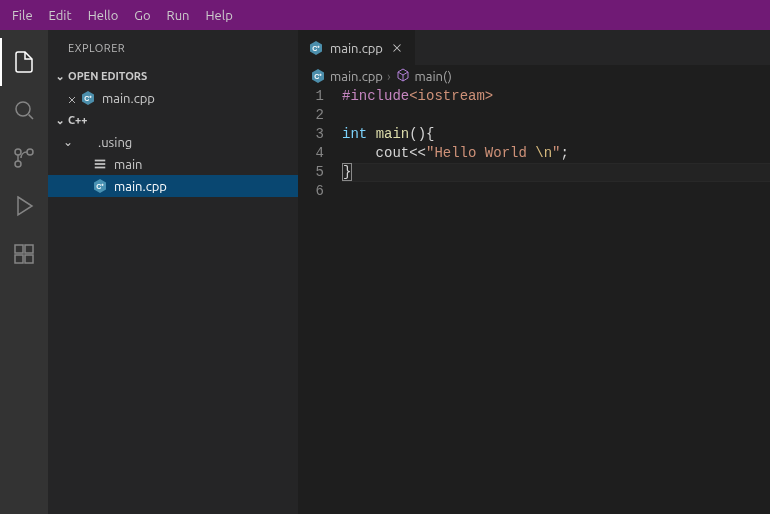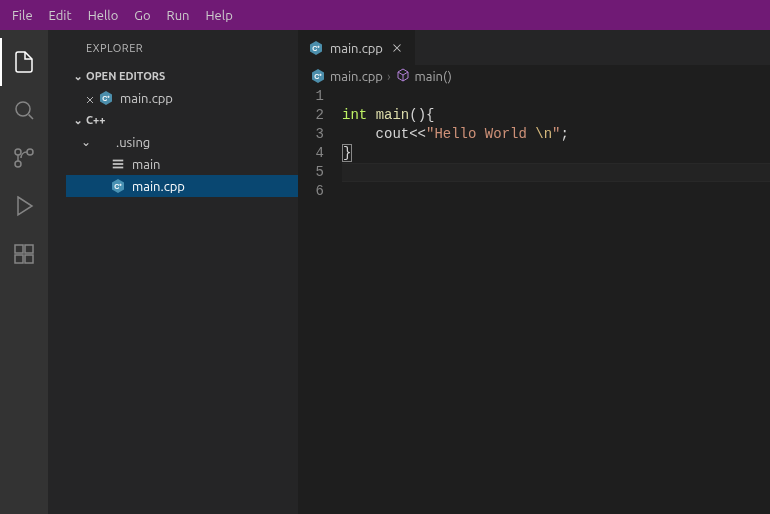--- a/index.html
+++ b/index.html
@@ -60,21 +60,20 @@
       bottom: 0;
       width: 2px;
       background: #ffffff;
     }
     .activitybar-item svg { width: 24px; height: 24px; }
     .sidebar {
       width: 250px;
       background: #252526;
       display: flex;
       flex-direction: column;
-      padding-left: 18px;
     }
     .sidebar-title {
       height: 35px;
       display: flex;
       align-items: center;
       padding: 0 20px;
       font-size: 11px;
       letter-spacing: 0.5px;
       color: #bbbbbb;
     }
@@ -192,21 +191,21 @@
       border-top: 1px solid #282828;
       border-bottom: 1px solid #282828;
       background: #232323;
       z-index: 0;
     }
     .code-lines .line { position: relative; z-index: 1; }
     
     .tk-pre { color: #c586c0; }
     .tk-kw { color: #569cd6; }
     .tk-inc { color: #ce9178; }
-    .tk-type { color: #bef264; }
+    .tk-type { color: #7dd3fc; }
     .tk-ns { color: #4ec9b0; }
     .tk-fn { color: #dcdcaa; }
     .tk-str { color: #ce9178; }
     .tk-esc { color: #d7ba7d; }
     .tk-punc { color: #d4d4d4; }
     .tk-brace-box { border: 1px solid #888; }
     .cpp-icon { 
       color: #519aba;
       display: inline-flex;
       align-items: center;
@@ -360,20 +359,21 @@
       <div class="gutter" id="gutter">
           <div class="line">1</div>
           <div class="line">2</div>
           <div class="line">3</div>
           <div class="line">4</div>
           <div class="line">5</div>
           <div class="line">6</div>
         </div>
       <div class="code-lines" id="code-lines">
           <div class="line-highlight" style="top: 76px;"></div>
+          <div class="line"><span class="tk-pre">#include</span><span class="tk-inc">&lt;iostream&gt;</span></div>
           <div class="line"></div>
           <div class="line"><span class="tk-type">int</span><span class="tk-punc"> </span><span class="tk-fn">main</span><span class="tk-punc">()</span><span class="tk-punc">{</span></div>
           <div class="line"><span class="tk-punc">    cout&lt;&lt;</span><span class="tk-str">"Hello World </span><span class="tk-esc">\n</span><span class="tk-str">"</span><span class="tk-punc">;</span></div>
           <div class="line"><span class="tk-brace-box">}</span></div>
         </div>
     </div>
   </div>
 
 </div>
 

